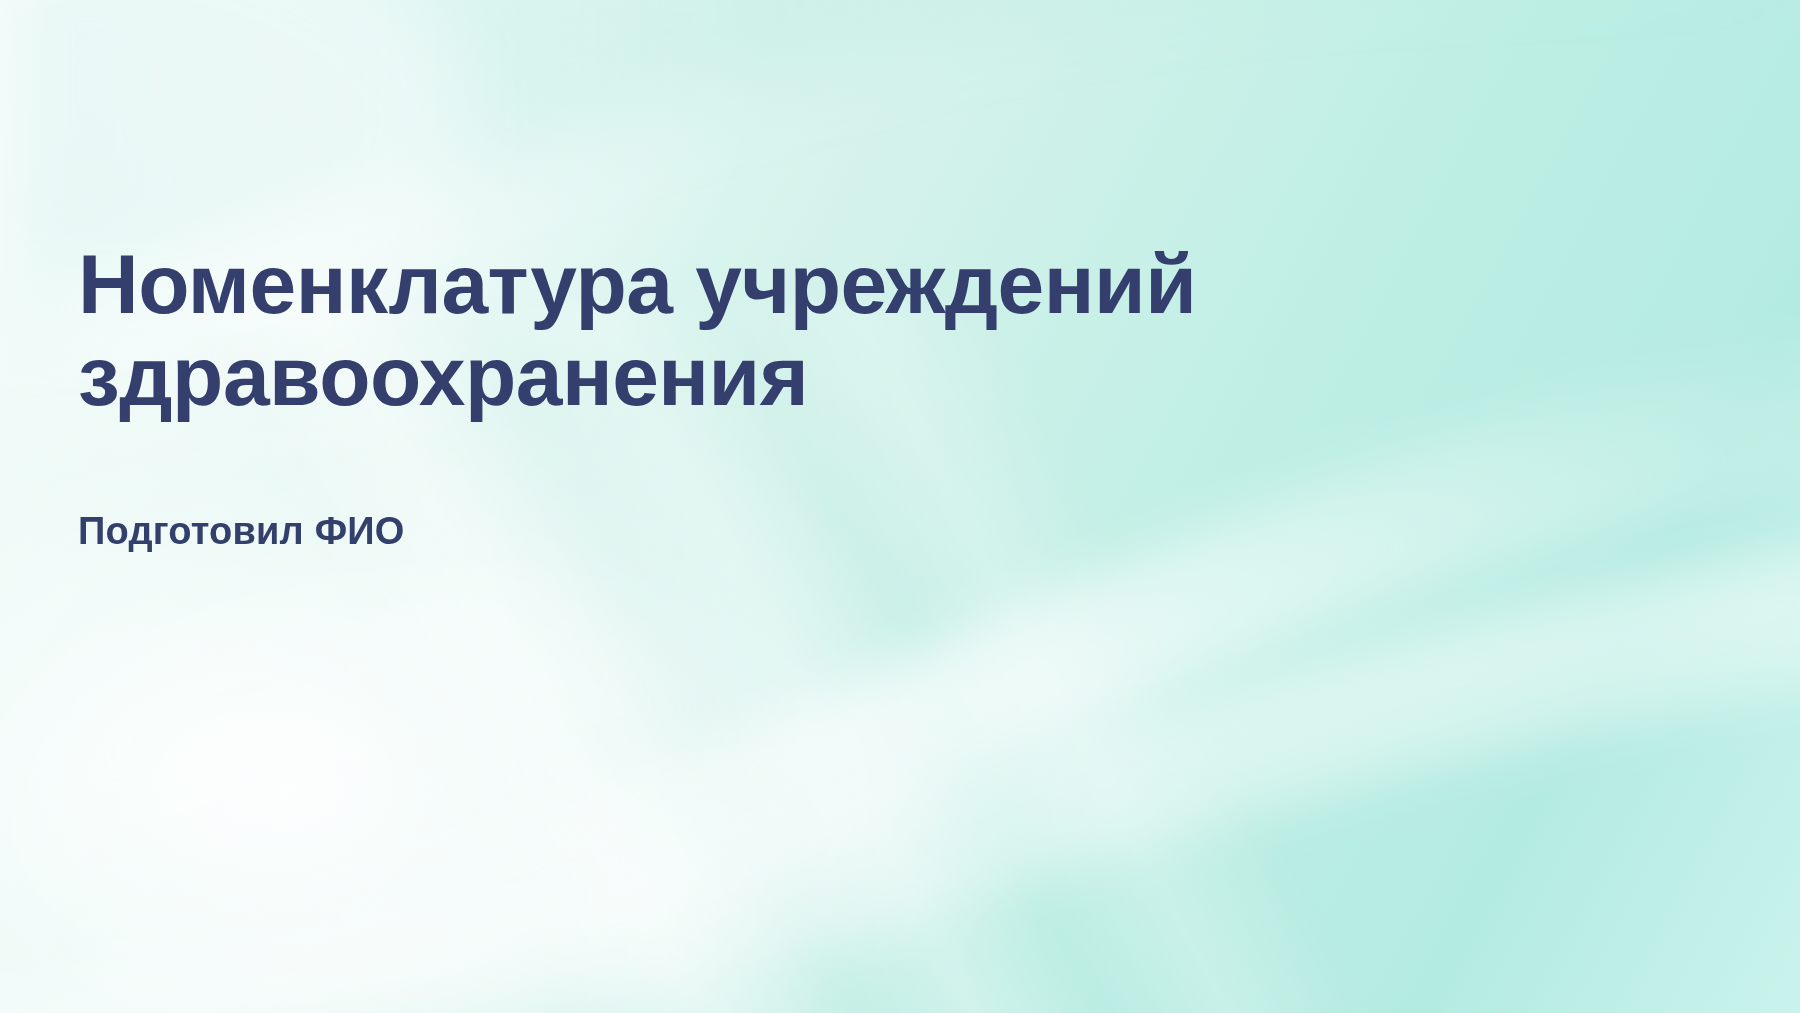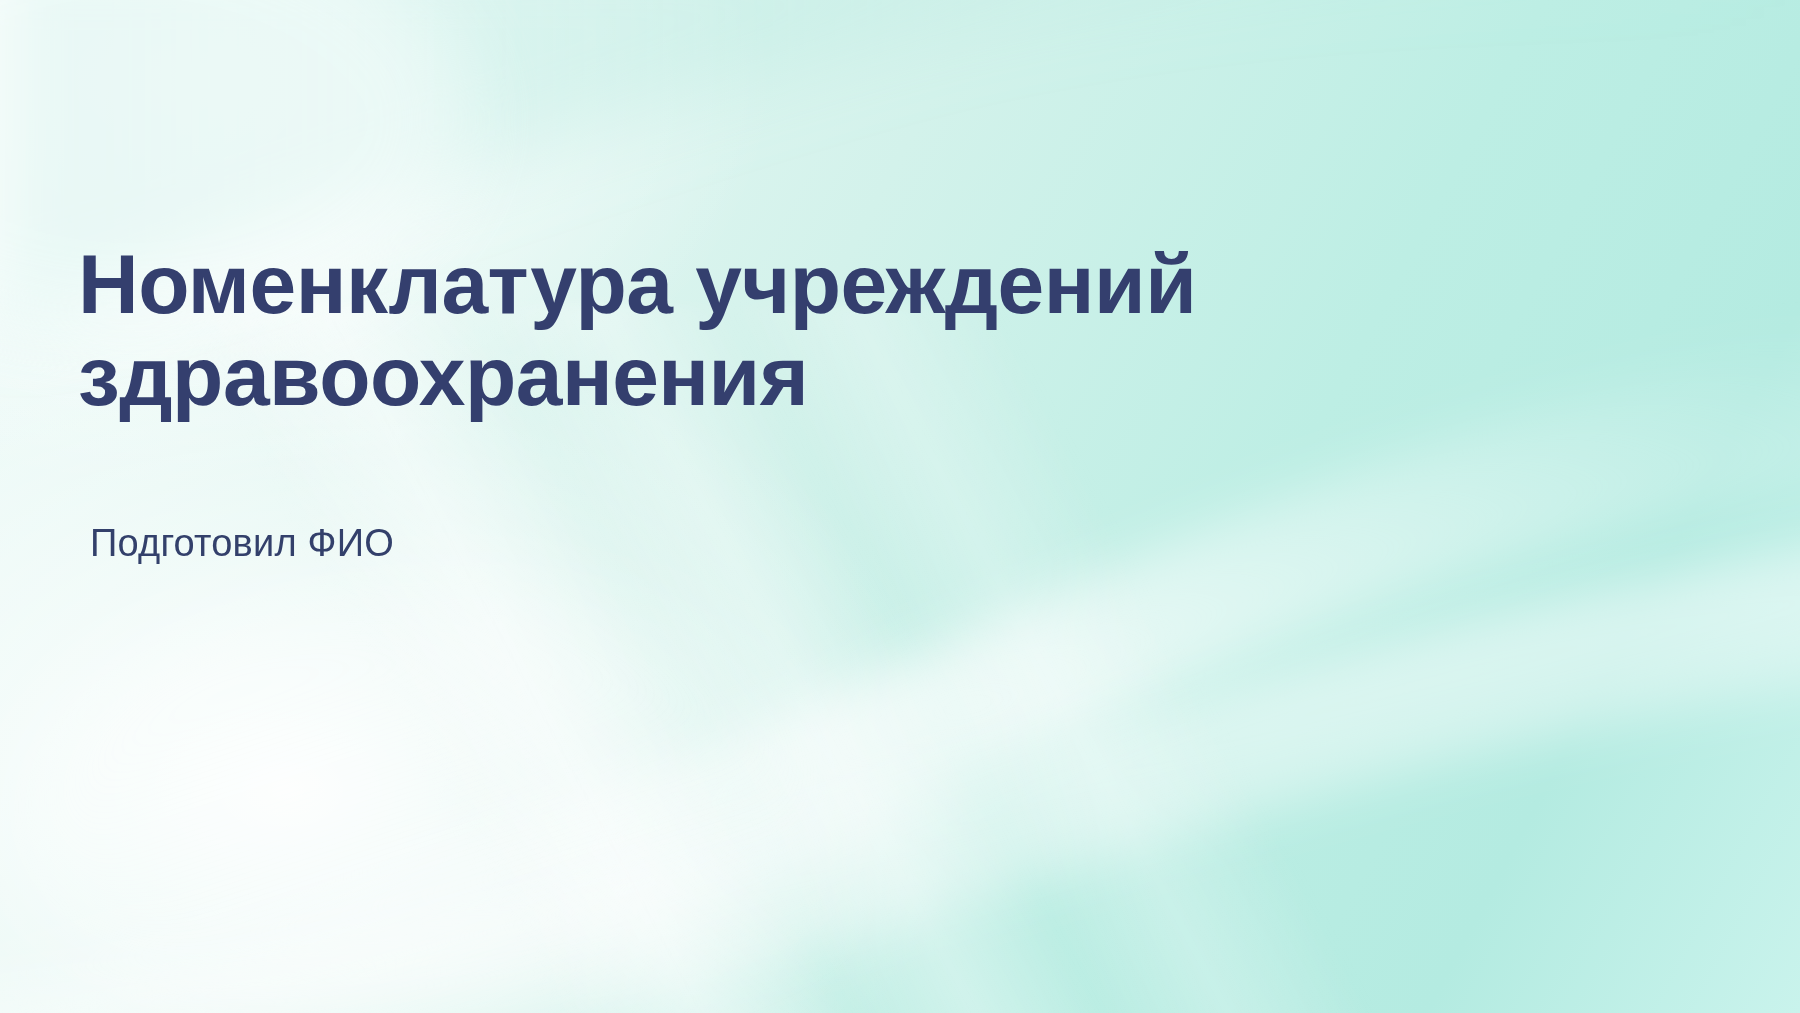--- a/index.html
+++ b/index.html
@@ -57,25 +57,25 @@
     margin: 0;
     font-size: 84px;
     line-height: 1.10;
     font-weight: 700;
     letter-spacing: -0.5px;
     color: #343f6e;
     white-space: pre-line;
   }
 
   .subtitle {
-    margin: 12px;
+    margin: 0;
     padding-top: 86px;
     font-size: 38px;
     line-height: 1.2;
-    font-weight: 400;
+    font-weight: 700;
     color: #33406b;
     letter-spacing: 0.2px;
   }
 </style>
 </head>
 <body>
 
 <div class="slide">
 
   <svg class="bg-waves" viewBox="0 0 1800 1013" preserveAspectRatio="none" aria-hidden="true">

